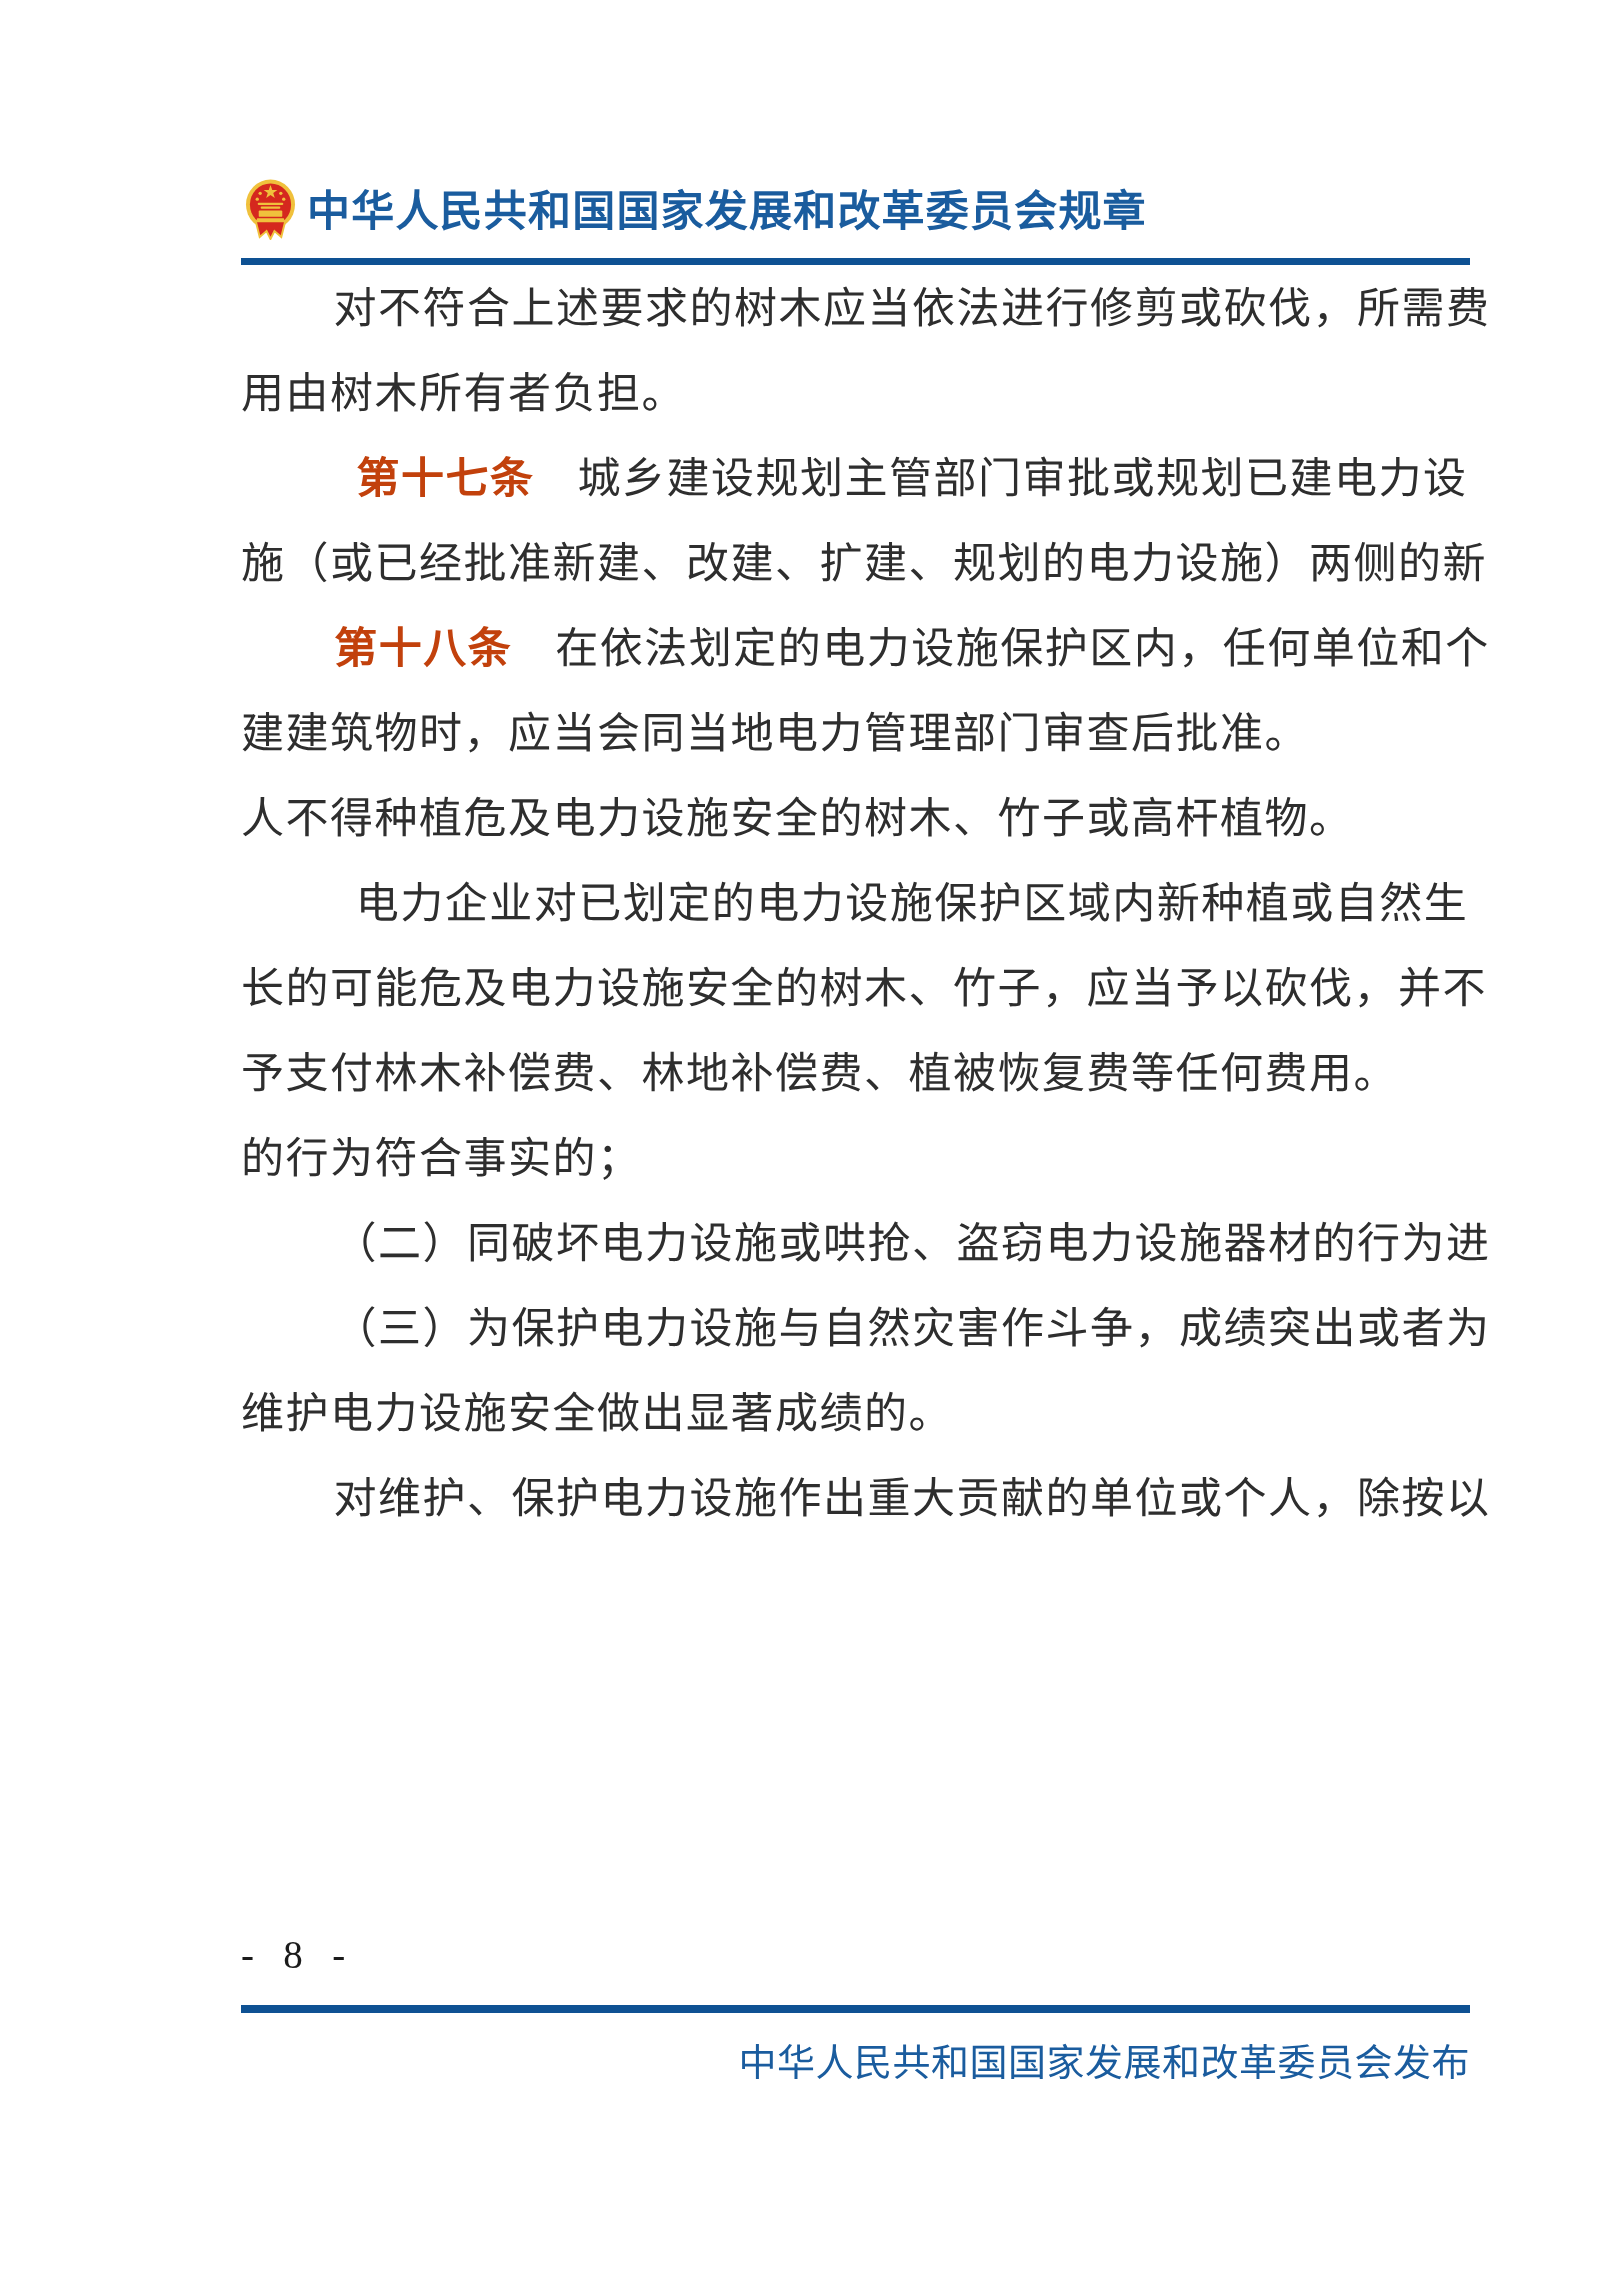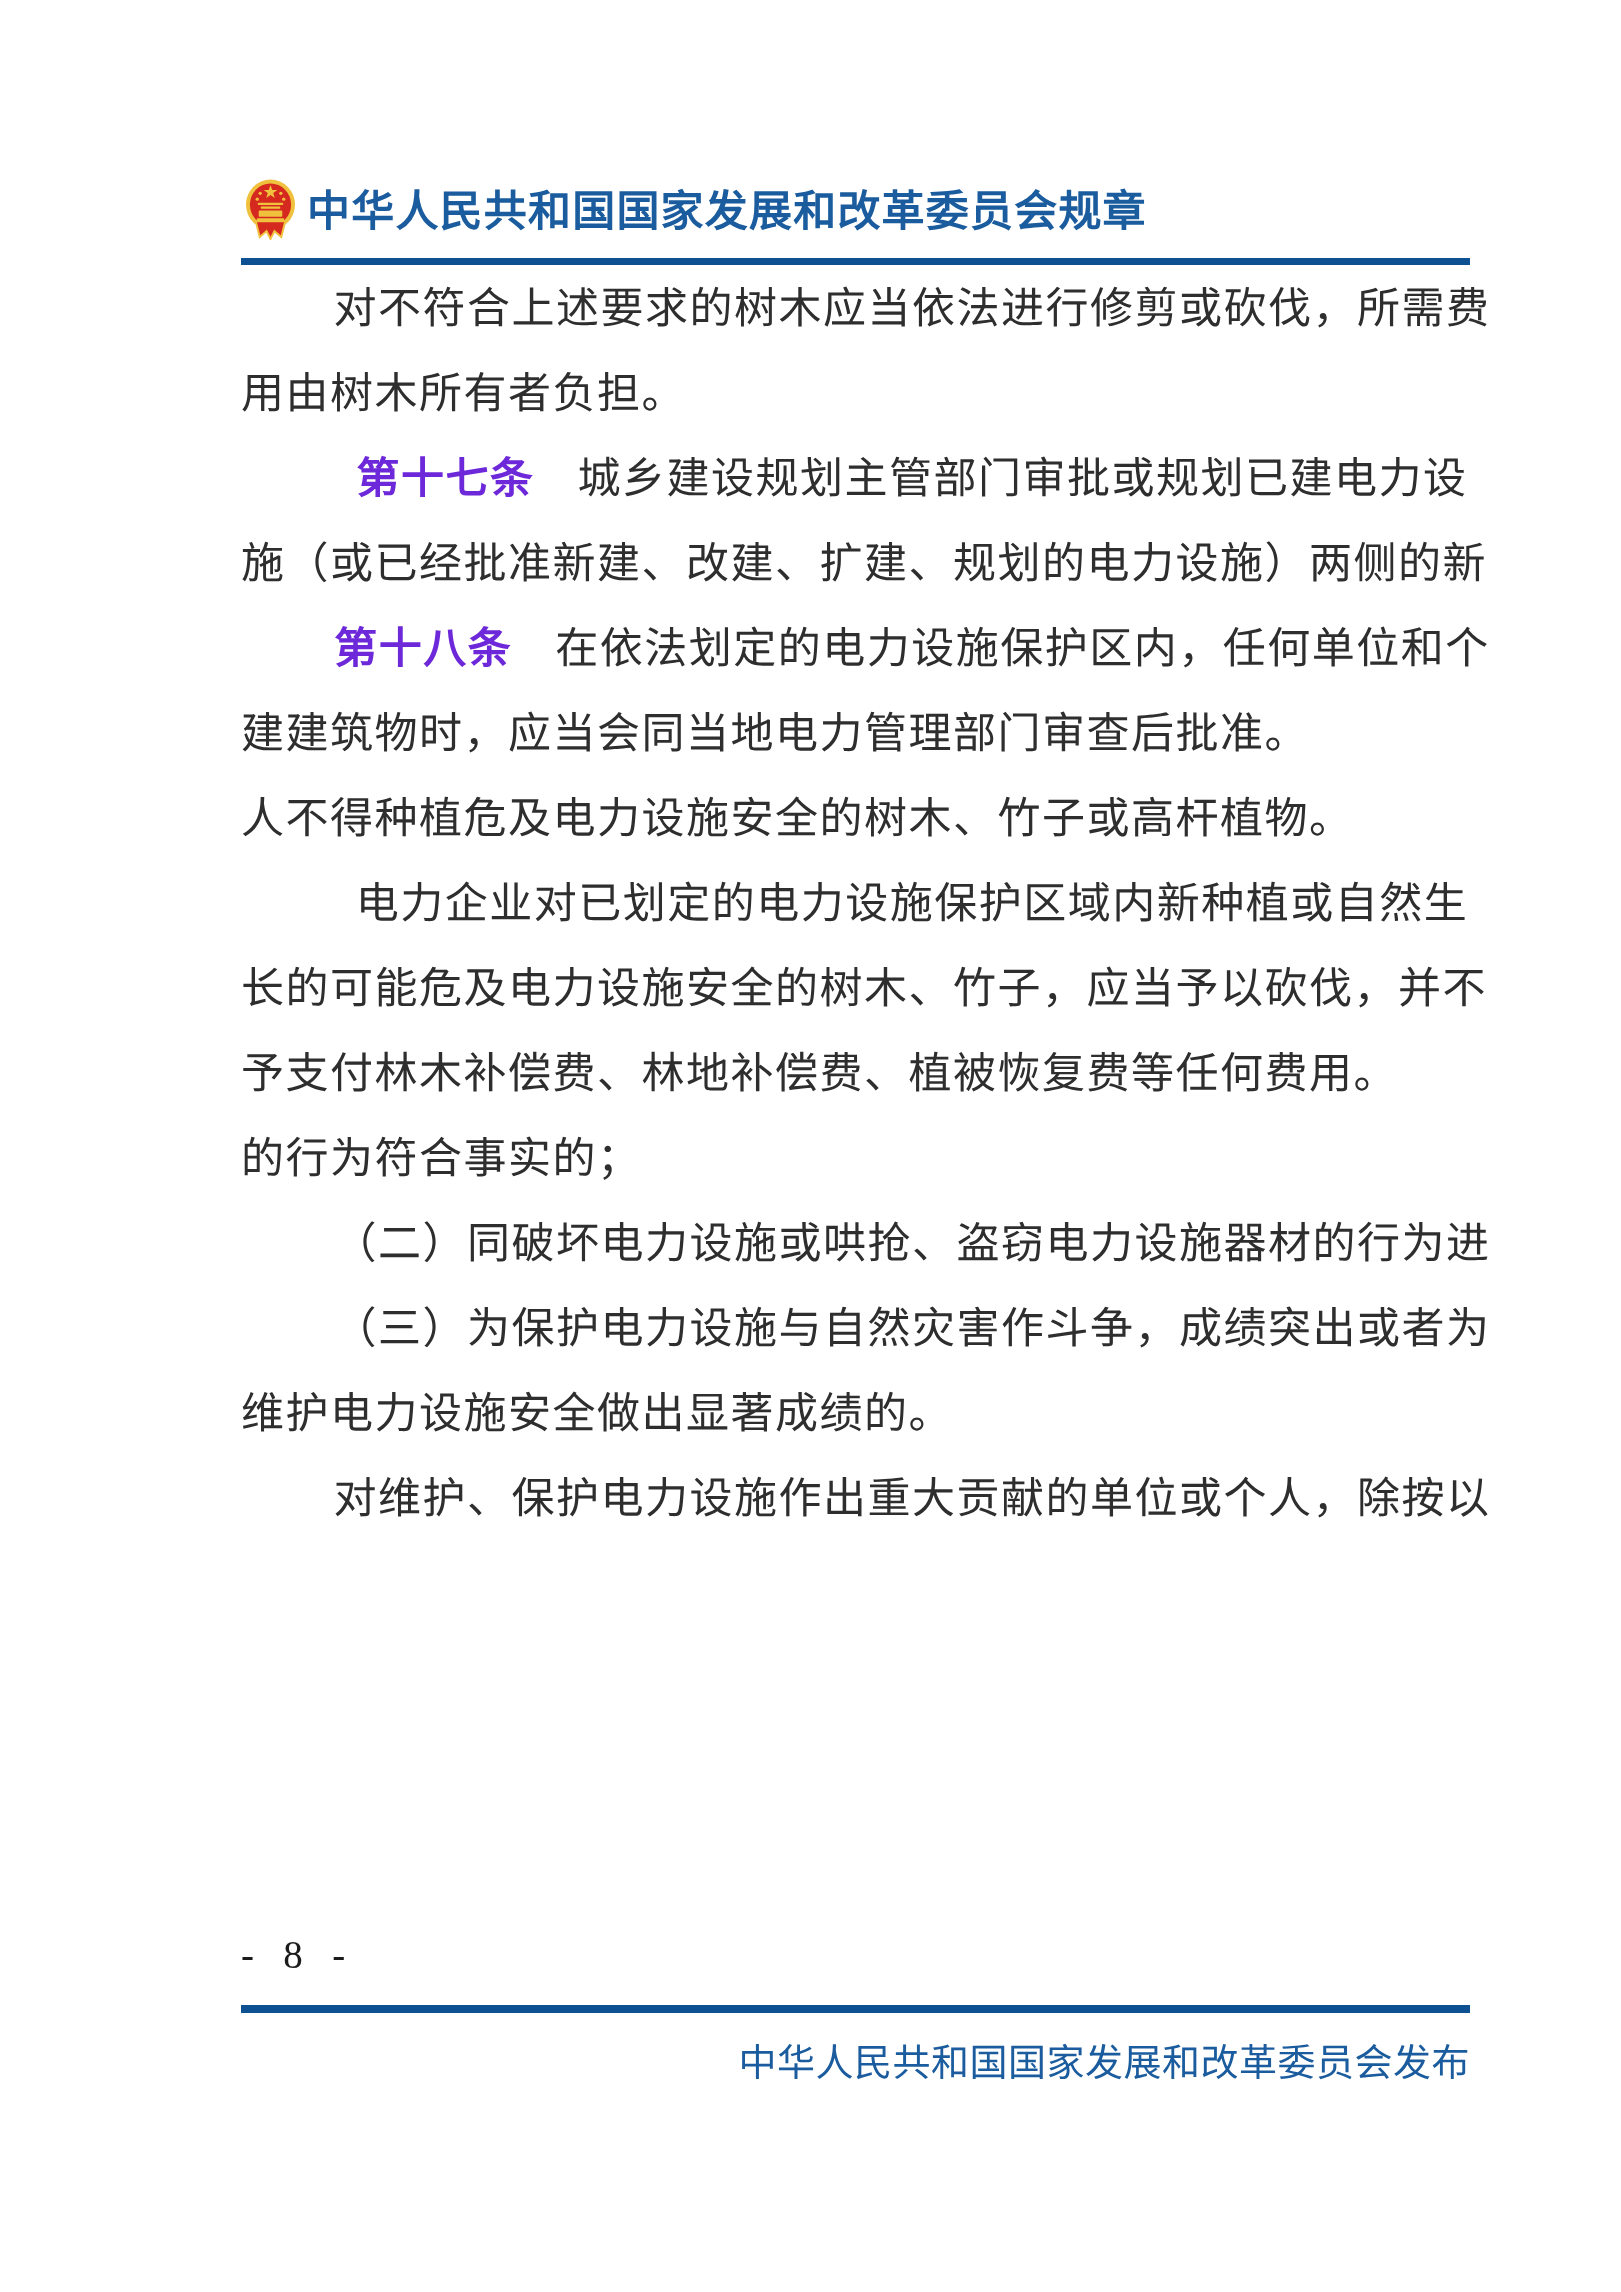--- a/index.html
+++ b/index.html
@@ -42,21 +42,21 @@
     font-size: 43px;
     line-height: 85px;
     letter-spacing: 1.5px;
     color: #2e2e2e;
     white-space: nowrap;
   }
   .line { height: 85px; }
   .line.indent { padding-left: 89px; text-align: center; }
   .article-label {
     font-weight: 700;
-    color: #6d28d9;
+    color: #c2410c;
     margin-right: 43px;
   }
 
   
   .page-number {
     position: absolute; left: 214px; top: 1927px;
     font-size: 39px;
     line-height: 55px;
     letter-spacing: 9.8px;
     color: #1b1b1b;

